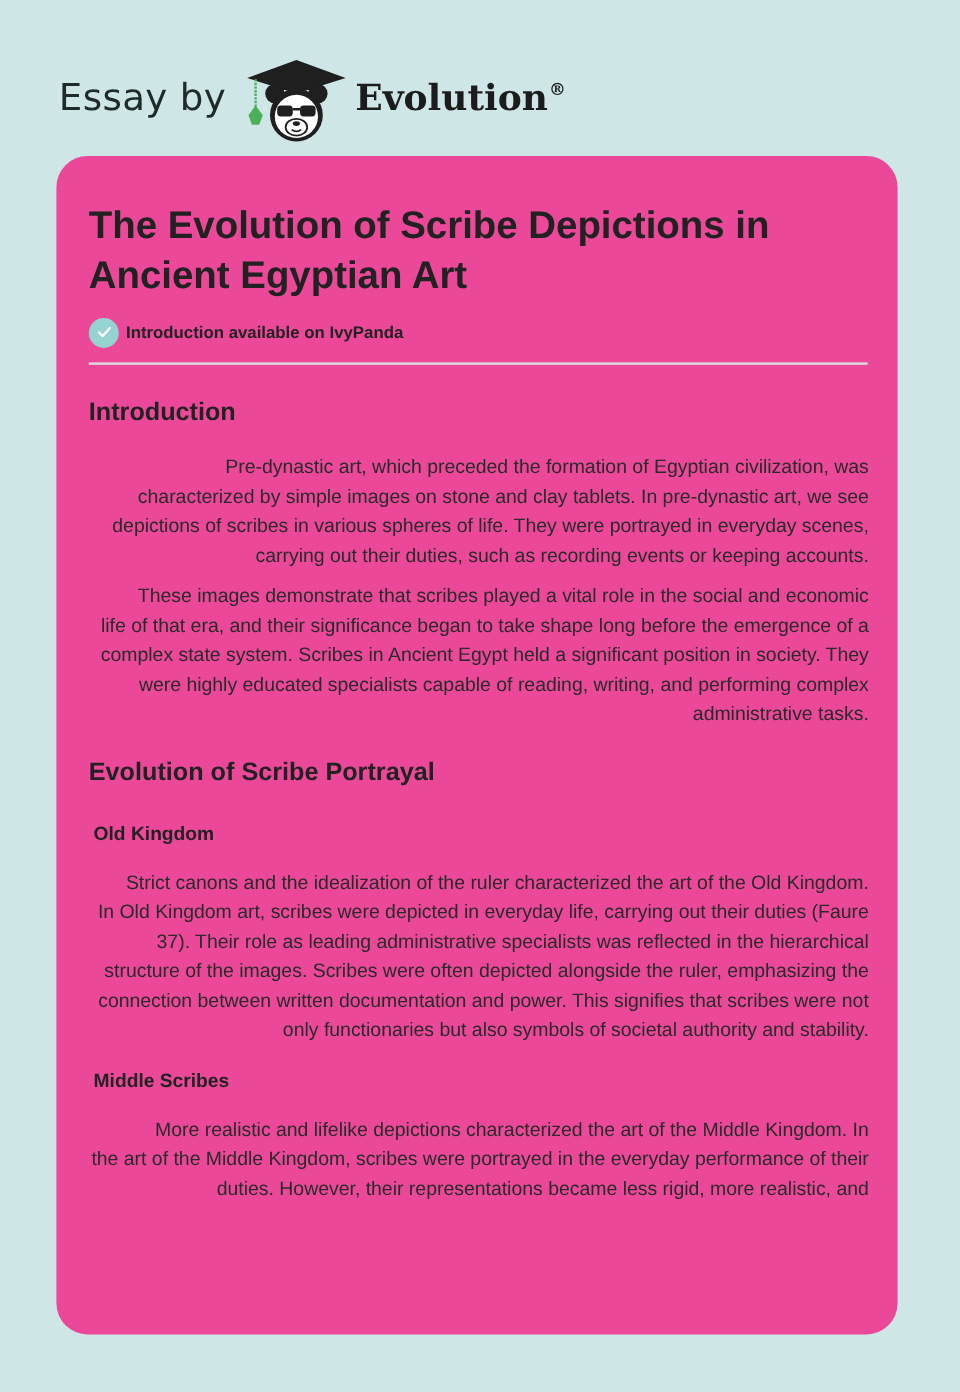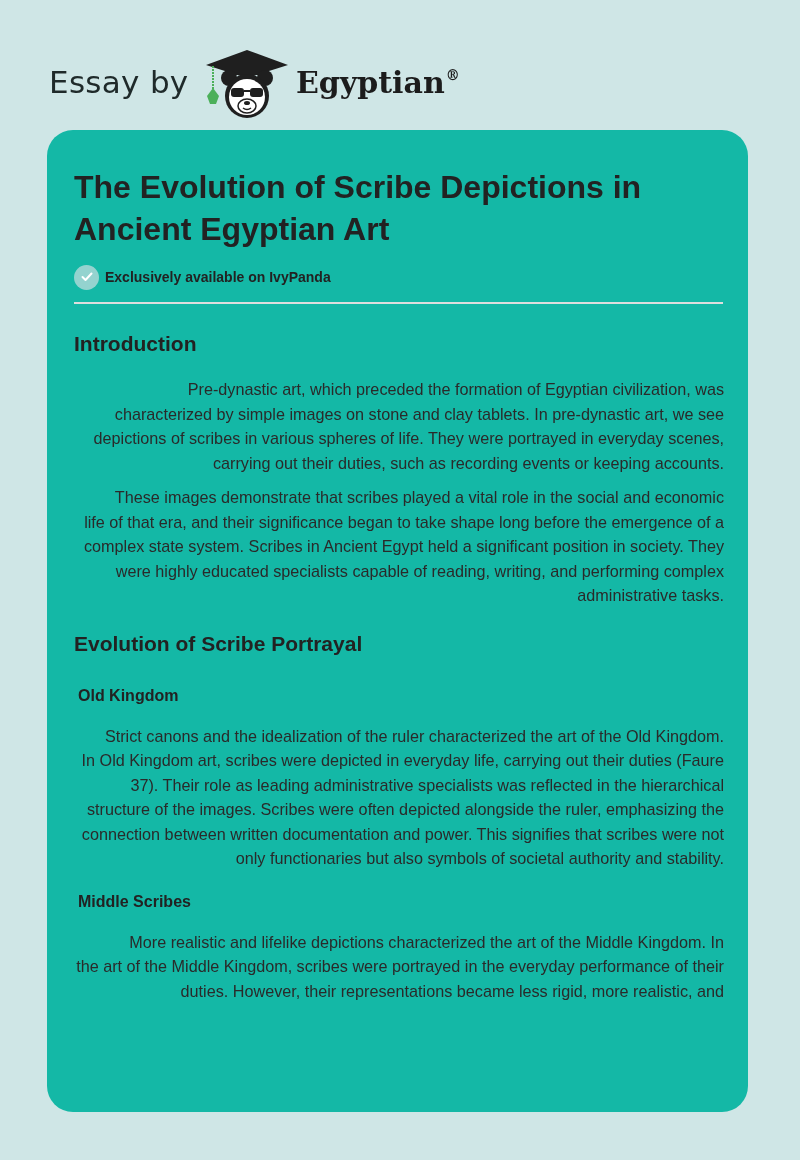--- a/index.html
+++ b/index.html
@@ -54,21 +54,21 @@
       position: relative;
       top: 2px;
       margin-left: 1px;
     }
     .card {
       position: absolute;
       left: 47px;
       top: 130px;
       width: 701px;
       height: 982px;
-      background: #14b8a6;
+      background: #ec4899;
       border-radius: 26px;
       overflow: hidden;
     }
     .card-inner {
       position: absolute;
       left: 27px;
       top: 0;
       width: 650px;
     }
     .title {
@@ -164,34 +164,34 @@
 
       <rect x="28" y="40" width="13" height="9" rx="3" fill="#1f1f1f"></rect>
       <rect x="47" y="40" width="13" height="9" rx="3" fill="#1f1f1f"></rect>
       <line x1="41" y1="43" x2="47" y2="43" stroke="#1f1f1f" stroke-width="2"></line>
 
       <ellipse cx="44" cy="58" rx="9" ry="7" fill="#ffffff" stroke="#1f1f1f" stroke-width="1.5"></ellipse>
       <ellipse cx="44" cy="55" rx="3" ry="2" fill="#1f1f1f"></ellipse>
       <path d="M40,60 Q44,63 48,60" stroke="#1f1f1f" stroke-width="1.5" fill="none"></path>
     </svg>
   </div>
-  <span class="brand"><span>Egyptian</span><sup>®</sup></span>
+  <span class="brand"><span>Evolution</span><sup>®</sup></span>
 </div>
 
 <div class="card">
   <div class="card-inner">
     <h1 class="title">The Evolution of Scribe Depictions in Ancient Egyptian Art</h1>
 
     <div class="badge">
       <span class="badge-icon">
         <svg width="12" height="10" viewBox="0 0 12 10">
           <path d="M1.5,5 L4.5,8 L10.5,1.5" stroke="#ffffff" stroke-width="2" fill="none" stroke-linecap="round" stroke-linejoin="round"></path>
         </svg>
       </span>
-      <span class="badge-text">Exclusively available on IvyPanda</span>
+      <span class="badge-text">Introduction available on IvyPanda</span>
     </div>
 
     <div class="divider"></div>
 
     <div class="content">
       <h2 class="section" style="margin-bottom:9px;">Introduction</h2>
       <p class="para" style="margin-bottom:10px;">Pre-dynastic art, which preceded the formation of Egyptian civilization, was characterized by simple images on stone and clay tablets. In pre-dynastic art, we see depictions of scribes in various spheres of life. They were portrayed in everyday scenes, carrying out their duties, such as recording events or keeping accounts.</p>
       <p class="para" style="margin-bottom:12px;">These images demonstrate that scribes played a vital role in the social and economic life of that era, and their significance began to take shape long before the emergence of a complex state system. Scribes in Ancient Egypt held a significant position in society. They were highly educated specialists capable of reading, writing, and performing complex administrative tasks.</p>
 
       <h2 class="section" style="margin-bottom:8px;">Evolution of Scribe Portrayal</h2>

